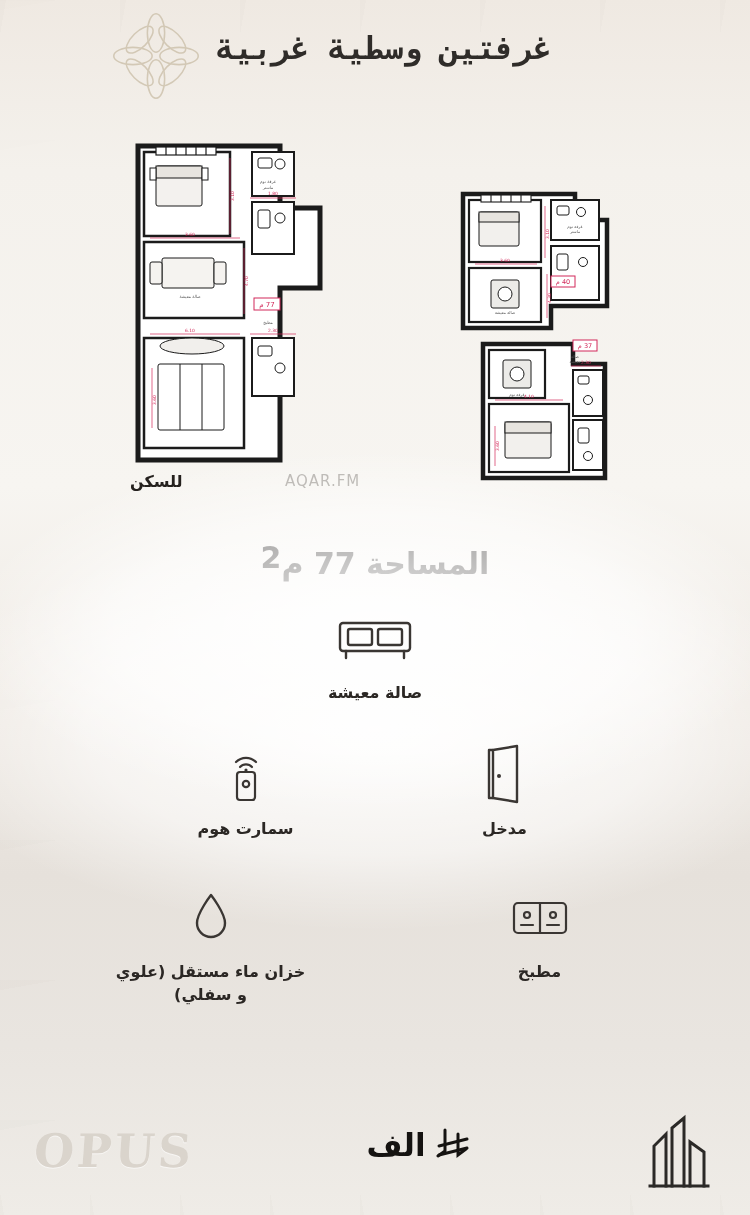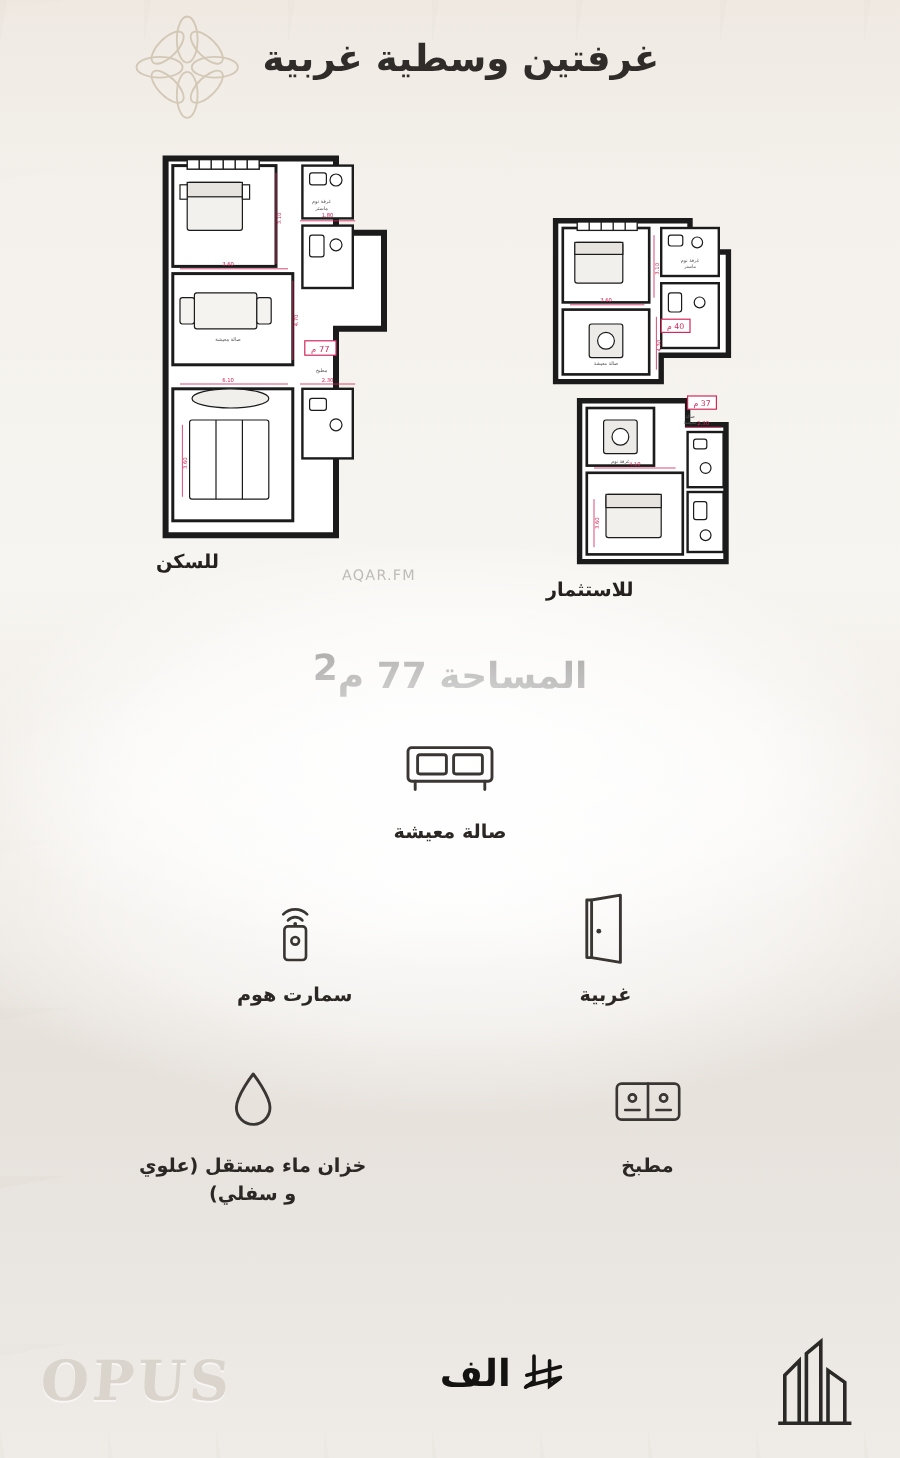--- a/index.html
+++ b/index.html
@@ -39,20 +39,21 @@
   }
 
   
   .header {
     position:relative;
     height:120px;
     display:flex;
     align-items:center;
     justify-content:center;
     padding:0 40px;
+    font-family:Liberation Mono, monospace;
   }
   .title {
     font-size:31px;
     font-weight:700;
     letter-spacing:1px;
     color:#2f2c29;
     white-space:nowrap;
     margin-left:18px;
     margin-top:-22px;
   }
@@ -72,22 +73,22 @@
     position:absolute;
   }
   .plan-caption {
     text-align:left;
     font-size:16px;
     font-weight:700;
     letter-spacing:2px;
     color:#25211e;
     margin-top:4px;
   }
-  .plan-a { left:130px; top:4px; width:200px; }
-  .plan-b { left:455px; top:58px; width:180px; }
+  .plan-a { left:130px; top:18px; width:200px; }
+  .plan-b { left:455px; top:68px; width:180px; }
 
   .fp { position:relative; }
   .fp svg { display:block; }
 
   
   .area-row {
     text-align:center;
     margin-top:20px;
   }
   .area-text {
@@ -174,21 +175,21 @@
     font-weight:700;
     color:#151311;
   }
   .riyal-icon { width:34px; height:40px; color:#151311; }
   .logo-mark { width:74px; height:78px; color:#1b1917; opacity:0.92; }
 
   
   .watermark {
     position:absolute;
     left:285px; top:352px;
-    font-size:12px;
+    font-size:15px;
     color:rgba(120,115,110,0.45);
     letter-spacing:1px;
     pointer-events:none;
   }
 </style>
 </head>
 <body>
 
 <div class="page">
   <div class="bg-texture"></div>
@@ -379,21 +380,20 @@
             <text x="62" y="208">غرفة نوم</text>
           </g>
           <g>
             <rect x="96" y="88" width="24" height="11" fill="#fff" stroke="#d2295a" stroke-width="1"></rect>
             <text x="108" y="96" fill="#d2295a" font-size="6.5" text-anchor="middle" font-family="DejaVu Sans, sans-serif">40 م</text>
             <rect x="118" y="152" width="24" height="11" fill="#fff" stroke="#d2295a" stroke-width="1"></rect>
             <text x="130" y="160" fill="#d2295a" font-size="6.5" text-anchor="middle" font-family="DejaVu Sans, sans-serif">37 م</text>
           </g>
         </svg>
       </div>
-      <div class="plan-caption">للاستثمار</div>
     </div>
 
     <div class="watermark">AQAR.FM</div>
   </div>
 
   <div class="area-row">
     <span class="area-text">المساحة 77 م</span><sup class="area-text">2</sup>
   </div>
 
   <div class="features">
@@ -415,21 +415,21 @@
 
     <div class="frow frow-2">
       <div class="fcell">
         <div class="ficon">
           <svg width="52" height="62" viewBox="0 0 52 62" fill="none" stroke="#3a3633" stroke-width="2.4" stroke-linejoin="round">
             <path d="M14 6 L38 2 V58 L14 54 Z"></path>
             <path d="M14 6 H10 V54 H14"></path>
             <circle cx="20" cy="32" r="2" fill="#3a3633" stroke="none"></circle>
           </svg>
         </div>
-        <div class="flabel">غربية</div>
+        <div class="flabel">مدخل</div>
       </div>
       <div class="fcell">
         <div class="ficon">
           <svg width="52" height="62" viewBox="0 0 52 62" fill="none" stroke="#3a3633" stroke-width="2.2" stroke-linecap="round">
             <rect x="17" y="28" width="18" height="28" rx="3"></rect>
             <circle cx="26" cy="40" r="3.2"></circle>
             <path d="M16 18 a14 14 0 0 1 20 0"></path>
             <path d="M20 23 a8 8 0 0 1 12 0"></path>
             <circle cx="26" cy="26" r="1.6" fill="#3a3633" stroke="none"></circle>
           </svg>

